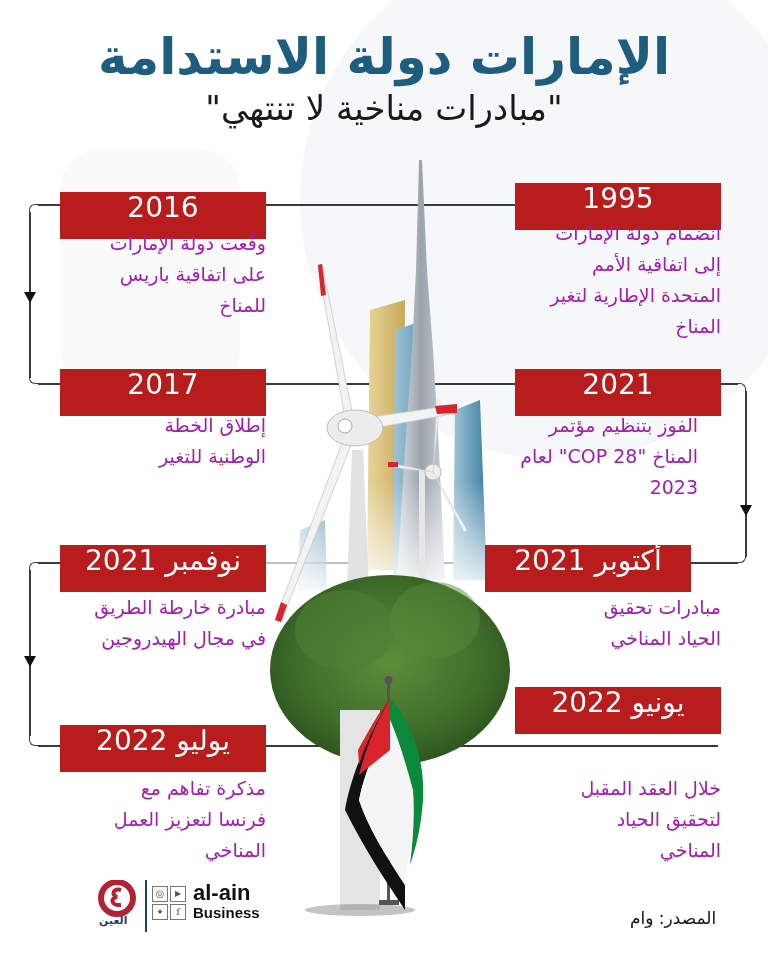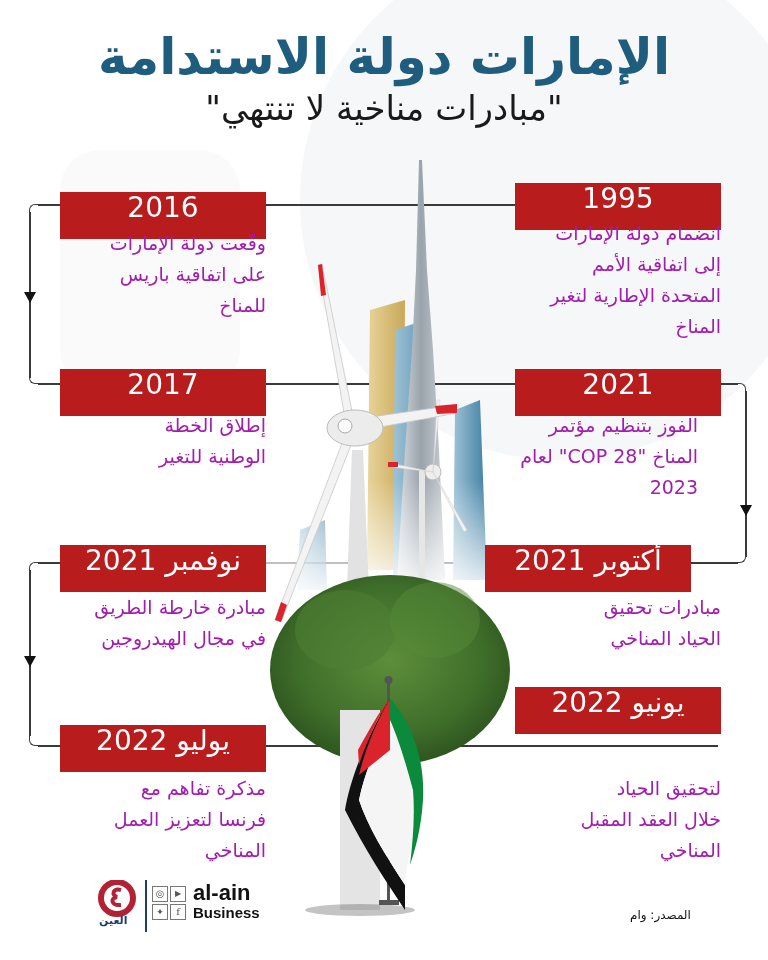--- a/index.html
+++ b/index.html
@@ -8,21 +8,21 @@
   .title{position:absolute;top:28px;left:0;width:768px;text-align:center;font-weight:bold;font-size:50px;color:#1e5d7e;direction:rtl;}
   .subtitle{position:absolute;top:88px;left:0;width:768px;text-align:center;font-size:34px;color:#1a1a1a;direction:rtl;}
   .hline{position:absolute;height:1.5px;background:#3a3a3a;}
   .vline{position:absolute;width:1.5px;background:#3a3a3a;}
   .corner{position:absolute;width:10px;height:10px;border:1.5px solid #3a3a3a;}
   .arrow{position:absolute;width:0;height:0;border-left:6px solid transparent;border-right:6px solid transparent;border-top:11px solid #111;}
   .badge{position:absolute;height:47px;background:#b91c1c;color:#fff;font-size:28px;line-height:31px;text-align:center;direction:rtl;white-space:nowrap;}
   .desc{position:absolute;direction:rtl;text-align:right;font-size:19px;line-height:31px;color:#a21caf;}
   .illus{position:absolute;left:255px;top:150px;width:270px;height:800px;}
   .footer-logo{position:absolute;left:95px;top:880px;}
-  .source{position:absolute;left:630px;top:908px;font-size:12px;direction:rtl;color:#111;}
+  .source{position:absolute;left:630px;top:908px;font-size:17px;direction:rtl;color:#111;}
 </style>
 </head>
 <body>
 
 <div class="bg-arc" style="left:300px;top:-60px;width:520px;height:520px;background:#f6f7f8;"></div>
 <div class="bg-arc" style="left:60px;top:150px;width:180px;height:240px;border-radius:40px;background:#f7f7f7;opacity:0.6;"></div>
 
 <div class="title">الإمارات دولة الاستدامة</div>
 <div class="subtitle">"مبادرات مناخية لا تنتهي"</div>
 
@@ -158,22 +158,22 @@
 </div>
 
 <div class="badge" style="left:485px;top:545px;width:206px;">أكتوبر 2021</div>
 <div class="desc" style="left:495px;top:592px;width:226px;">
   <div>مبادرات تحقيق</div>
   <div>الحياد المناخي</div>
 </div>
 
 <div class="badge" style="left:515px;top:687px;width:206px;">يونيو 2022</div>
 <div class="desc" style="left:495px;top:773px;width:226px;">
+  <div>خلال العقد المقبل</div>
   <div>لتحقيق الحياد</div>
-  <div>خلال العقد المقبل</div>
   <div>المناخي</div>
 </div>
 
 <div class="footer-logo" style="width:170px;height:60px;">
   <svg width="44" height="46" viewBox="0 0 44 46" style="position:absolute;left:0;top:0;">
     <circle cx="22" cy="18" r="16" fill="none" stroke="#b22234" stroke-width="6"></circle>
     <path d="M26,10 C18,8 16,15 22,17 C15,18 16,26 26,25" fill="none" stroke="#b22234" stroke-width="4"></path>
   </svg>
   <div style="position:absolute;left:4px;top:34px;font-size:11px;font-weight:bold;color:#1e3f6e;direction:rtl;">العين</div>
   <div style="position:absolute;left:50px;top:0;width:2px;height:52px;background:#1e3f6e;"></div>

